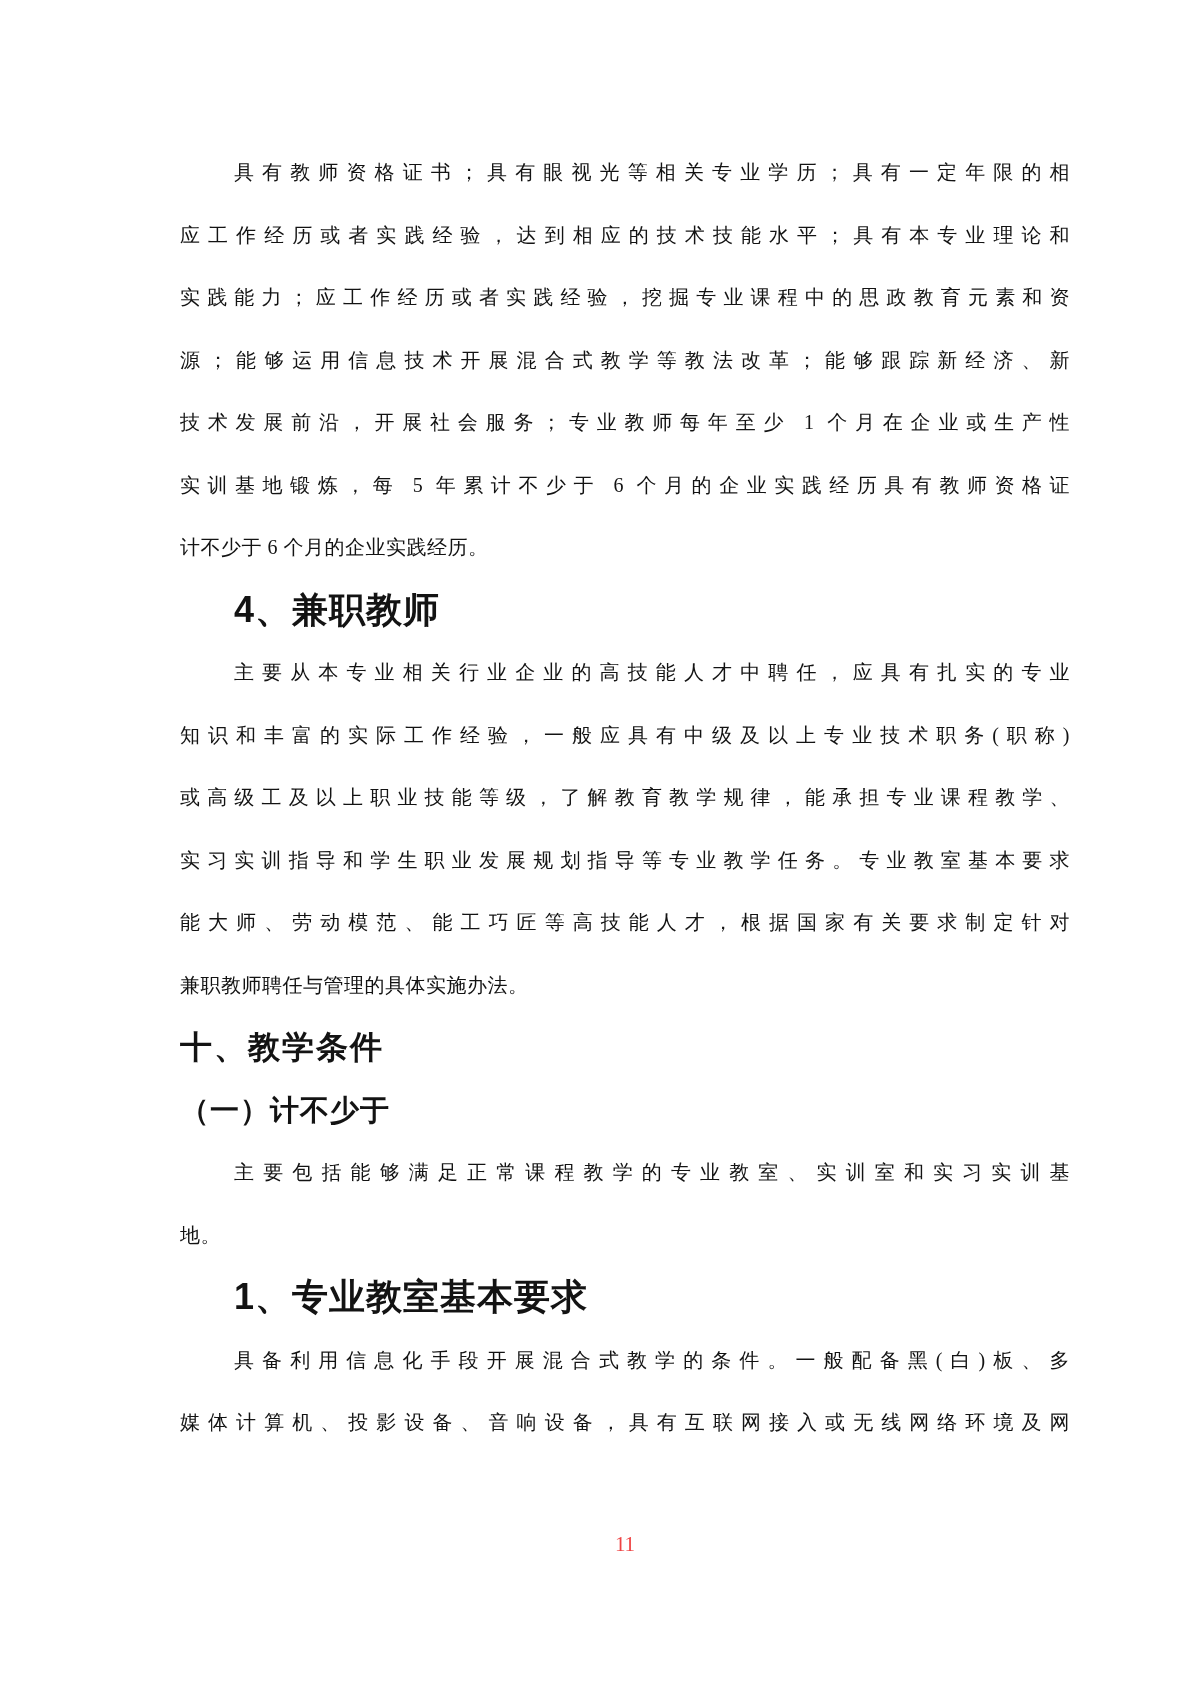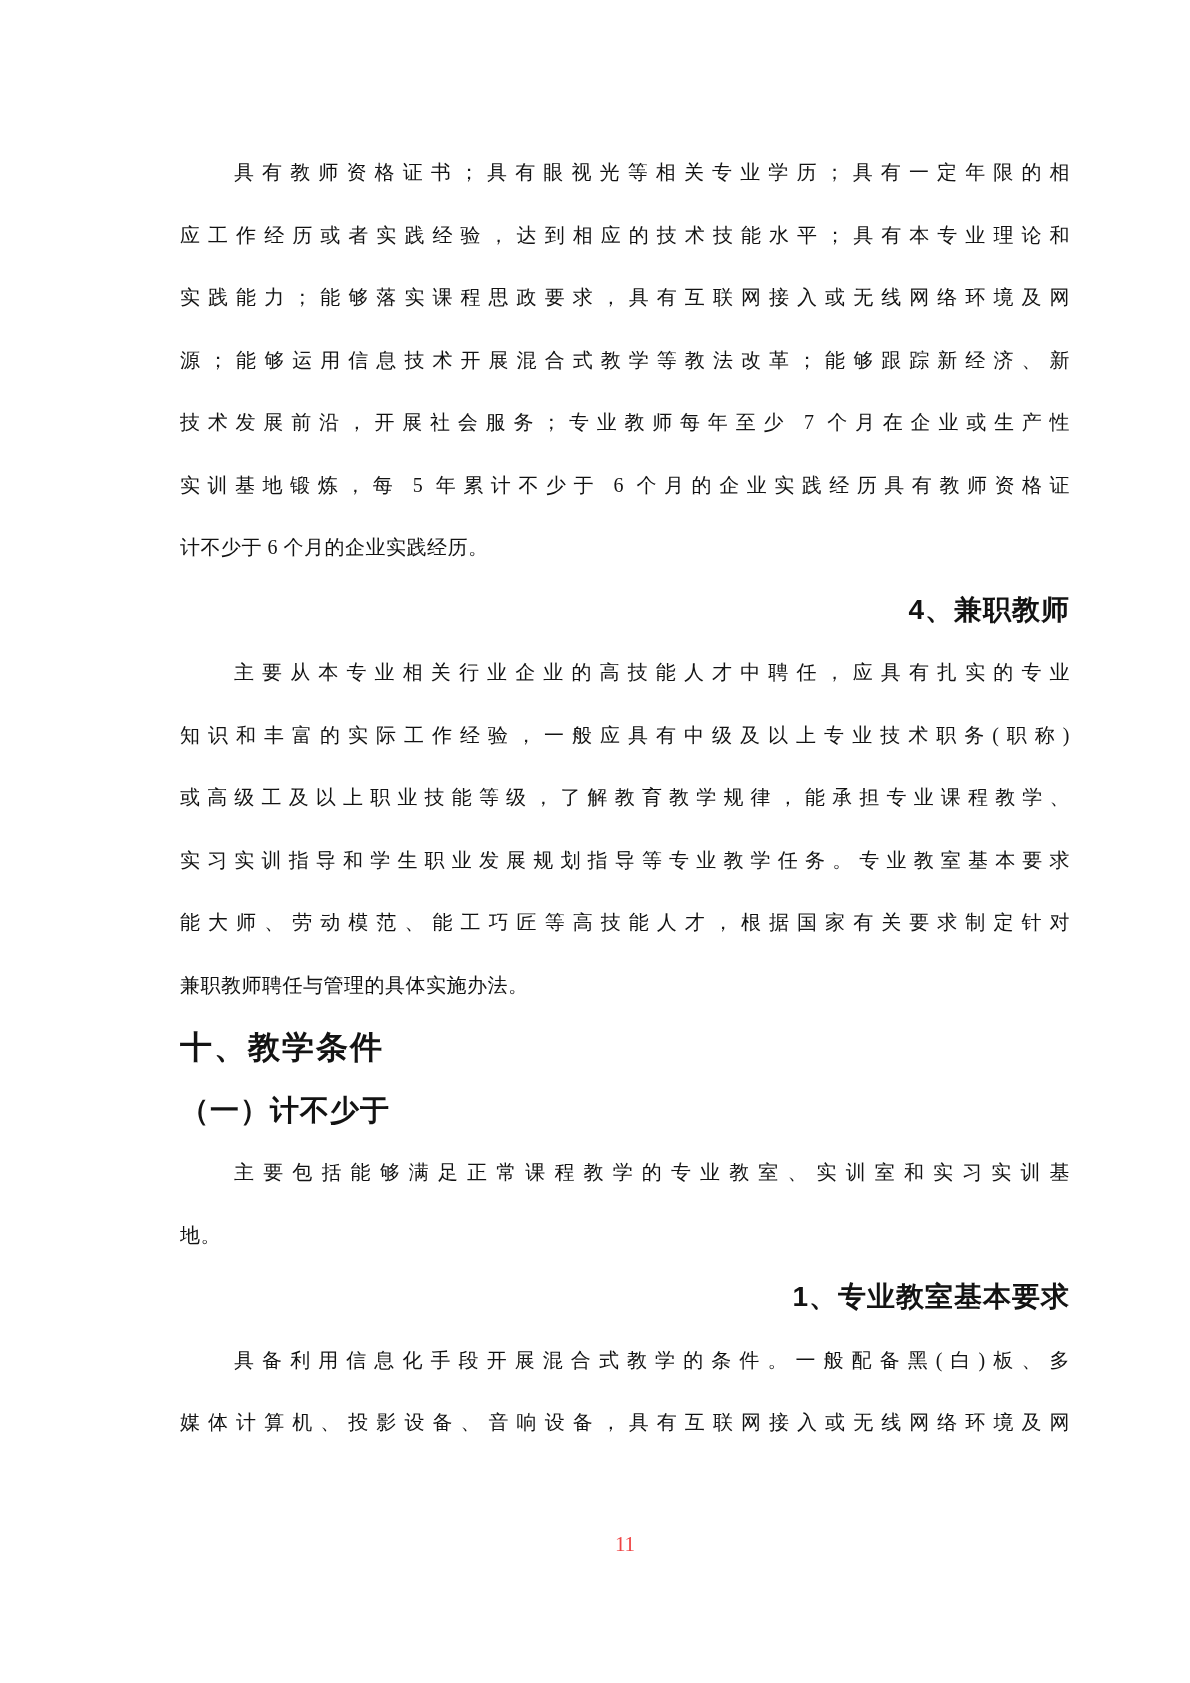--- a/index.html
+++ b/index.html
@@ -28,23 +28,22 @@
   .justify{
     text-align:justify;
     text-align-last:justify;
   }
   .indent{
     text-indent:54px;
   }
   .h-num{
     font-weight:bold;
     font-family:"Liberation Sans", sans-serif;
-    font-size:28px;
+    font-size:36px;
     letter-spacing:1px;
-    text-align:right;
   }
   .h-section{
     font-weight:bold;
     font-family:"Liberation Sans", sans-serif;
     font-size:32px;
     letter-spacing:2px;
   }
   .h-sub{
     font-weight:bold;
     font-family:"Liberation Sans", sans-serif;
@@ -62,23 +61,23 @@
     color:#ef4444;
   }
 </style>
 </head>
 <body>
 
 <div class="page">
   <div class="content" id="content">
       <div class="line body indent justify">具有教师资格证书；具有眼视光等相关专业学历；具有一定年限的相</div>
       <div class="line body justify">应工作经历或者实践经验，达到相应的技术技能水平；具有本专业理论和</div>
-      <div class="line body justify">实践能力；能够落实课程思政要求，具有互联网接入或无线网络环境及网</div>
+      <div class="line body justify">实践能力；应工作经历或者实践经验，挖掘专业课程中的思政教育元素和资</div>
       <div class="line body justify">源；能够运用信息技术开展混合式教学等教法改革；能够跟踪新经济、新</div>
-      <div class="line body justify">技术发展前沿，开展社会服务；专业教师每年至少 7 个月在企业或生产性</div>
+      <div class="line body justify">技术发展前沿，开展社会服务；专业教师每年至少 1 个月在企业或生产性</div>
       <div class="line body justify">实训基地锻炼，每 5 年累计不少于 6 个月的企业实践经历具有教师资格证</div>
       <div class="line body">计不少于 6 个月的企业实践经历。</div>
       <div class="line h-num indent">4、兼职教师</div>
       <div class="line body indent justify">主要从本专业相关行业企业的高技能人才中聘任，应具有扎实的专业</div>
       <div class="line body justify">知识和丰富的实际工作经验，一般应具有中级及以上专业技术职务(职称)</div>
       <div class="line body justify">或高级工及以上职业技能等级，了解教育教学规律，能承担专业课程教学、</div>
       <div class="line body justify">实习实训指导和学生职业发展规划指导等专业教学任务。专业教室基本要求</div>
       <div class="line body justify">能大师、劳动模范、能工巧匠等高技能人才，根据国家有关要求制定针对</div>
       <div class="line body">兼职教师聘任与管理的具体实施办法。</div>
       <div class="line h-section">十、教学条件</div>

